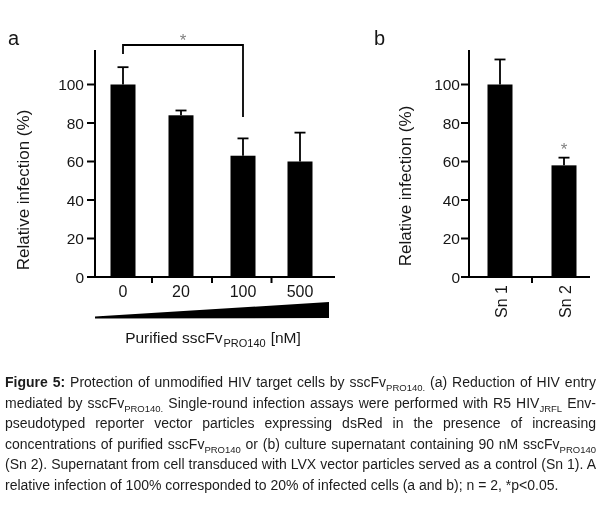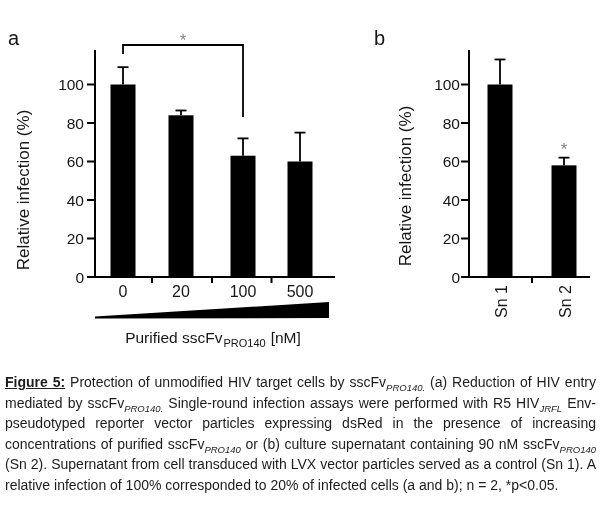--- a/index.html
+++ b/index.html
@@ -3,22 +3,22 @@
 <meta charset="utf-8">
 <style>
   html,body{margin:0;padding:0;background:#ffffff;}
   #fig{position:relative;width:600px;height:521px;background:#ffffff;
        font-family:"Liberation Sans",sans-serif;overflow:hidden;}
   #chart-svg{position:absolute;left:0;top:0;display:block;}
   svg text{font-family:"Liberation Sans",sans-serif;}
   #caption{position:absolute;left:5px;top:372px;width:591px;margin:0;
            font-size:14px;line-height:20.6px;color:#1c1c1c;
            text-align:justify;}
-  #caption sub{font-size:9.5px;line-height:0;font-style:italic;}
-  #caption .b{font-weight:bold;text-decoration:underline;}
+  #caption sub{font-size:9.5px;line-height:0;}
+  #caption .b{font-weight:bold;}
 </style>
 </head>
 <body>
 
 <div id="fig">
   <svg id="chart-svg" width="600" height="372" viewBox="0 0 600 372">
       <rect x="110.5" y="84.5" width="25" height="192.5" fill="#000000"></rect>
       <line x1="123" y1="84.5" x2="123" y2="67.17499999999998" stroke="#000" stroke-width="1.8"></line>
       <line x1="117.5" y1="67.17499999999998" x2="128.5" y2="67.17499999999998" stroke="#000" stroke-width="1.8"></line>
       <rect x="168.5" y="115.29999999999998" width="25" height="161.70000000000002" fill="#000000"></rect>

